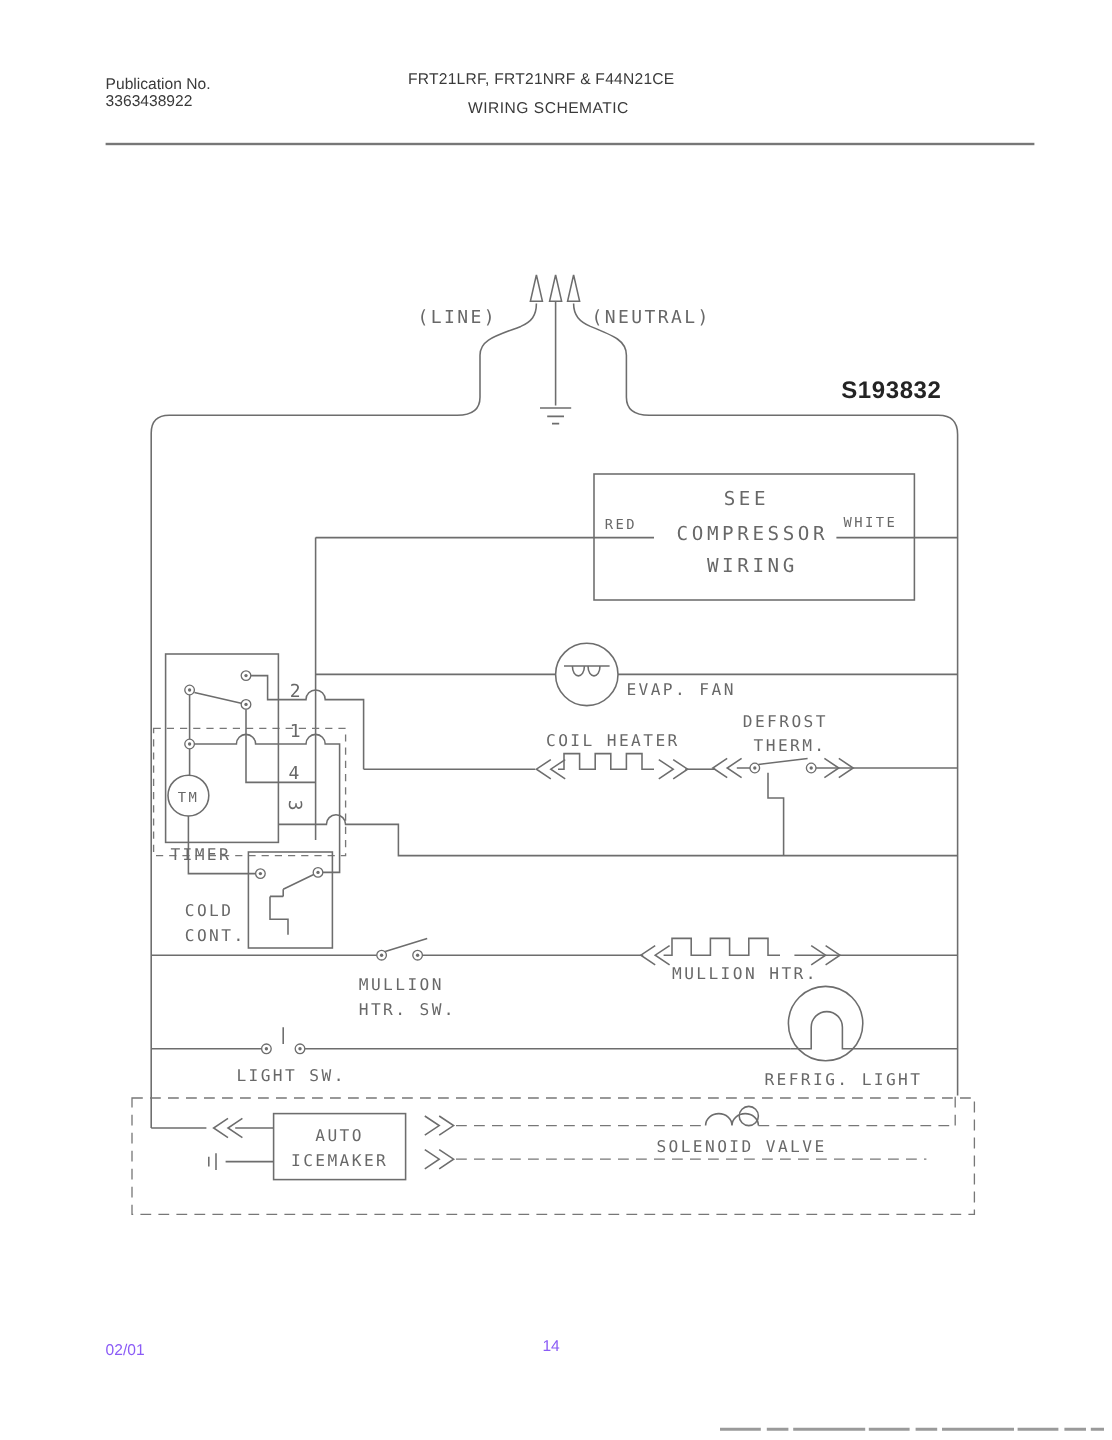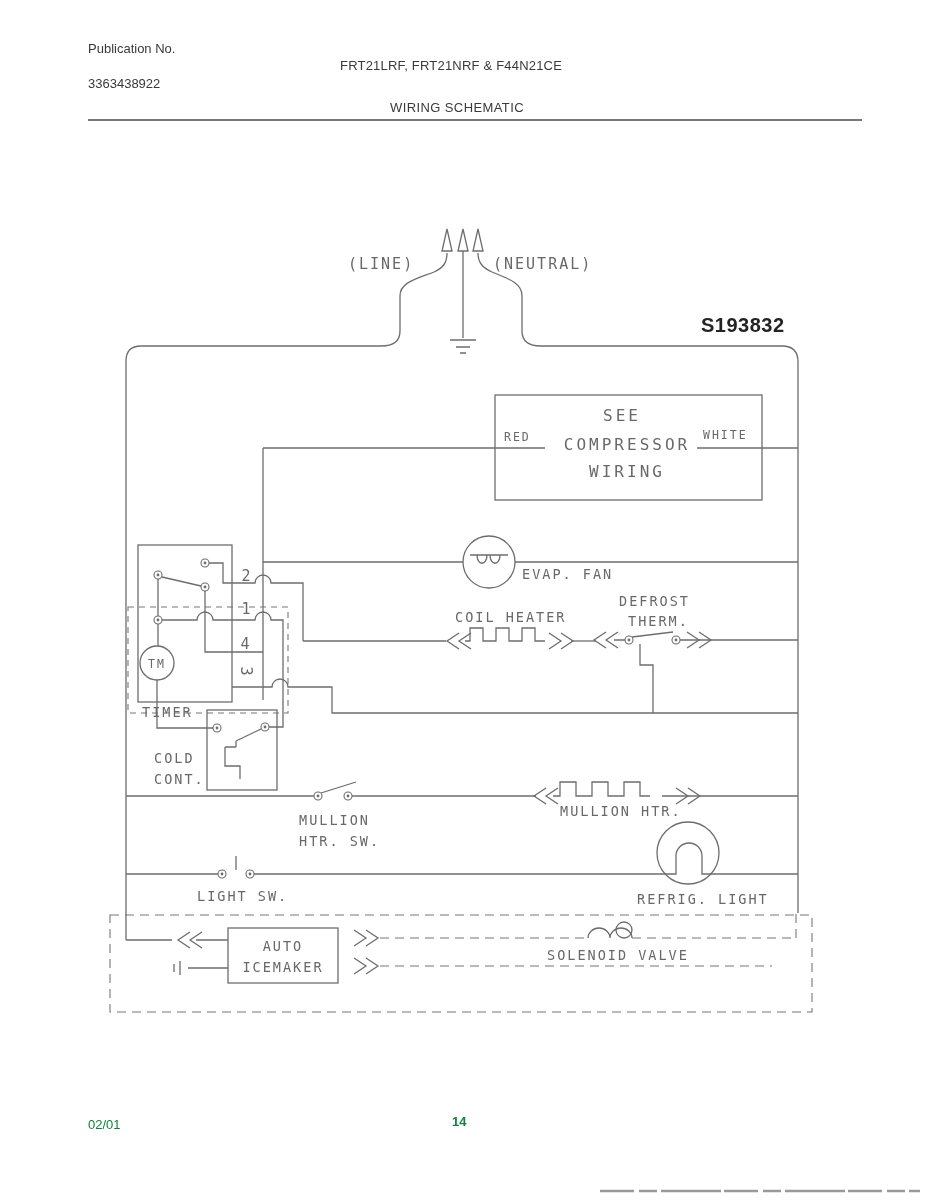--- a/index.html
+++ b/index.html
@@ -5,45 +5,45 @@
   html,body{margin:0;padding:0;background:#e8e8e8;}
   .page{
     position:relative;width:927px;height:1200px;margin:0 auto;
     background:#ffffff;overflow:hidden;
     font-family:"Liberation Sans",sans-serif;
   }
   .hdr-text{position:absolute;color:#3a3a3a;font-size:13px;line-height:18px;white-space:nowrap;}
   .models{font-weight:normal;letter-spacing:.2px;}
   .title{letter-spacing:.4px;}
   .rule{position:absolute;height:2px;background:#4a4a4a;opacity:.75;}
-  .ftr-text{position:absolute;color:#15803d;font-size:13px;white-space:nowrap;}
+  .ftr-text{position:absolute;color:#8b5cf6;font-size:13px;white-space:nowrap;}
   svg.schem{position:absolute;left:0;top:0;}
   .wire{stroke:#6d6d6d;stroke-width:1.3;fill:none;}
   .wire-thin{stroke:#777;stroke-width:1.1;fill:none;}
   .dashed{stroke-dasharray:9 6;}
   .dashed2{stroke-dasharray:6 5;}
   .lbl{fill:#686868;font-family:"DejaVu Sans Mono",monospace;letter-spacing:2px;}
   .lbl-sm{font-size:11.5px;}
   .lbl-md{font-size:13.5px;}
   .lbl-lg{font-size:16px;letter-spacing:3px;}
   .lbl-num{font-size:15px;}
   .snum{fill:#242424;font-family:"Liberation Sans",sans-serif;font-size:20px;font-weight:bold;letter-spacing:.5px;}
   .term{stroke:#6d6d6d;stroke-width:1.1;fill:none;}
   .term-dot{fill:#6d6d6d;}
   .artifact{stroke:#9a9a9a;stroke-width:2.5;}
 </style>
 </head>
 <body>
 
 <div class="page">
 
-  <div class="hdr-text" style="left:88px;top:40px;">Publication No.</div>
+  <div class="hdr-text" style="left:88px;top:61px;">Publication No.</div>
   <div class="hdr-text" style="left:88px;top:75px;">3363438922</div>
   <div class="hdr-text models" style="left:340px;top:57px;">FRT21LRF, FRT21NRF &amp; F44N21CE</div>
-  <div class="hdr-text title" style="left:390px;top:99px;text-align:center;">WIRING SCHEMATIC</div>
+  <div class="hdr-text title" style="left:390px;top:81px;text-align:center;">WIRING SCHEMATIC</div>
   <div class="rule" style="left:88px;top:119px;width:774px;"></div>
 
   <svg class="schem" width="927" height="1200" viewBox="0 0 927 1200">
 
     <g>
       <path class="wire" d="M447,229 L442,251 L452,251 Z M463,229 L458,251 L468,251 Z M478,229 L473,251 L483,251 Z"></path>
       <path class="wire" d="M463,251 L463,338 M450,340 L476,340 M456,347 L470,347 M460,353 L466,353"></path>
     </g>
 
     <path class="wire" d="M447,253 C447,263 443,268 434,272 C413,280 400,283 400,296 L400,331 C400,341 393,346 381,346 L141,346 Q126,346 126,361 L126,940"></path>
@@ -209,14 +209,14 @@
     <text class="lbl lbl-md" x="637" y="904">REFRIG. LIGHT</text>
 
     <text class="lbl lbl-md" x="283" y="951" text-anchor="middle">AUTO</text>
     <text class="lbl lbl-md" x="283" y="972" text-anchor="middle">ICEMAKER</text>
     <text class="lbl lbl-md" x="547" y="960">SOLENOID VALVE</text>
 
     <line class="artifact" x1="600" y1="1191" x2="920" y2="1191" stroke-dasharray="34 5 18 4 60 3"></line>
   </svg>
 
   <div class="ftr-text" style="left:88px;top:1117px;">02/01</div>
-  <div class="ftr-text" style="left:452px;top:1114px;font-weight:bold;">14</div>
+  <div class="ftr-text" style="left:452px;top:1114px;">14</div>
 </div>
 
 </body></html>

